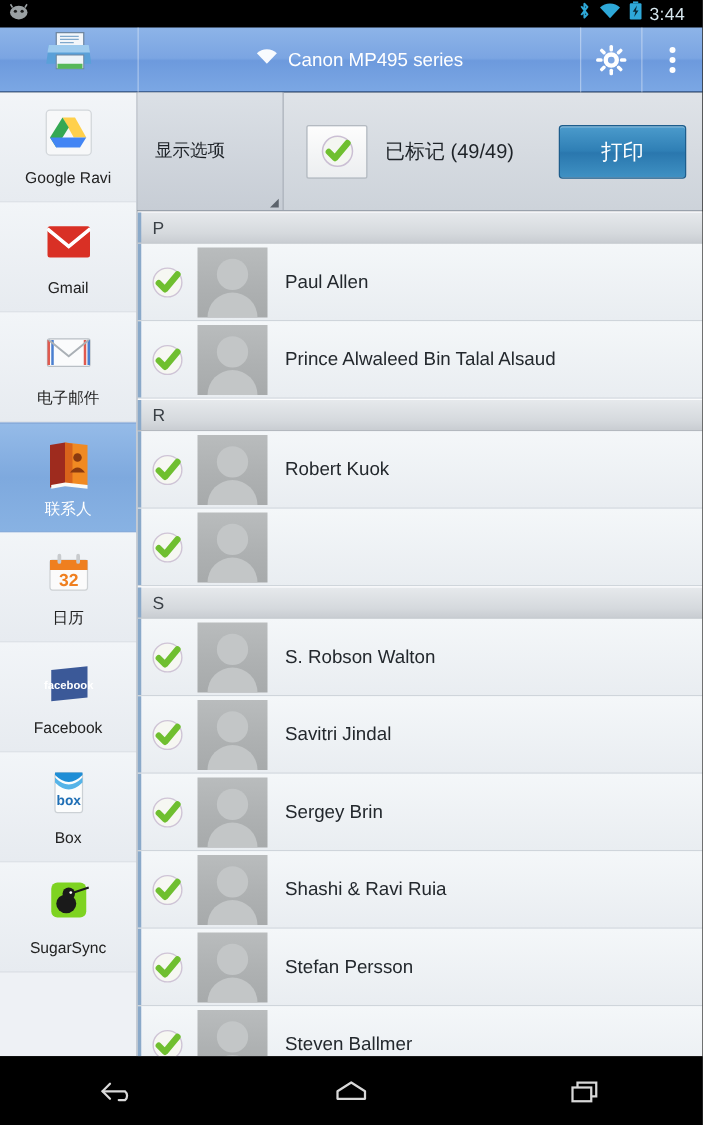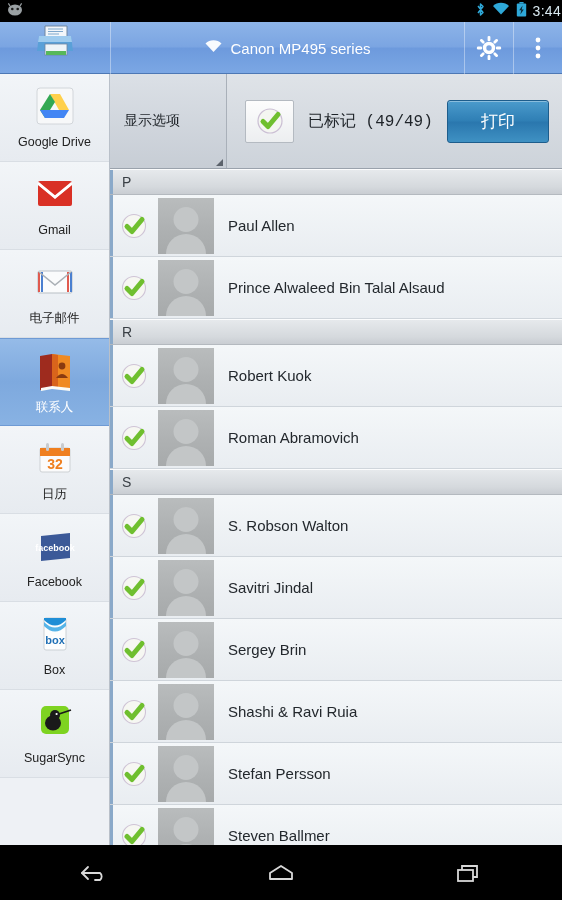--- a/index.html
+++ b/index.html
@@ -9,21 +9,21 @@
     background:#000; overflow:hidden;
   }
   #screen { position:relative; width:562px; height:900px; background:#000; }
 
   
   #statusbar {
     position:absolute; top:0; left:0; width:562px; height:22px;
     background:#000; display:flex; align-items:center;
   }
   #statusbar .left { display:flex; align-items:center; padding-left:6px; flex:1; }
-  #statusbar .right { display:flex; align-items:center; gap:6px; padding-right:1px;text-align:center; }
+  #statusbar .right { display:flex; align-items:center; gap:6px; padding-right:14px;text-align:center; }
   .sb-clock { color:#d8e8ef; font-size:14px; letter-spacing:.3px; }
 
   
   #appbar {
     position:absolute; top:22px; left:0; width:562px; height:52px;
     background:linear-gradient(to bottom,#8db4e8 0%,#7ba5e2 48%,#6d9add 52%,#7ba7e4 100%);
     display:flex; align-items:flex-start;
     border-bottom:1px solid #4d78b5;
   }
   #appbar .printer-wrap { width:110px; display:flex; justify-content:center; align-items:center; }
@@ -52,21 +52,21 @@
   }
   .side-item .ico { width:48px; height:48px; display:flex; align-items:flex-start; justify-content:center; }
   .side-label { font-size:12.5px; color:#222; text-align:center; line-height:1.1; }
   .side-item.active .side-label { color:#fff; }
 
   
   #toolbar {
     position:absolute; top:74px; left:110px; width:452px; height:95px;
     background:linear-gradient(to bottom,#dfe3e8,#cdd3da);
     border-bottom:1px solid #9aa2ac;
-    display:flex; align-items:stretch;font-family:Liberation Mono, monospace;
+    display:flex; align-items:stretch;
   }
   #showopts {
     width:117px; position:relative; display:flex; align-items:center;
     padding-left:14px; border-right:1px solid #a9b0b9;
     background:linear-gradient(to bottom,#dbe0e6,#c7cdd5);
   }
   #showopts .so-label { font-size:14px; color:#1e2328; }
   #showopts .corner {
     position:absolute; right:3px; bottom:2px;
     width:0; height:0; border-left:7px solid transparent; border-bottom:7px solid #5c636c;
@@ -230,21 +230,21 @@
 
     <div class="side-item">
       <span class="ico">
         <svg width="44" height="42" viewBox="0 0 44 42">
           <rect x="4" y="3" width="36" height="36" rx="3" fill="#f7f8f9" stroke="#d2d6da"></rect>
           <path d="M17 9 L27 9 L36 25 L26 25 Z" fill="#ffd04b"></path>
           <path d="M17 9 L7 25 L12 33 L22 17 Z" fill="#34a853"></path>
           <path d="M7 25 L36 25 L31 33 L12 33 Z" fill="#4285f4"></path>
         </svg>
       </span>
-      <span class="side-label">Google Drive</span>
+      <span class="side-label">Google Ravi</span>
     </div>
 
     <div class="side-item">
       <span class="ico">
         <svg width="44" height="42" viewBox="0 0 44 42">
           <rect x="5" y="8" width="34" height="25" rx="2" fill="#d93025"></rect>
           <path d="M5 9 L22 23 L39 9 L39 12 L22 26 L5 12 Z" fill="#ffffff"></path>
           <path d="M5 10 L22 24 L39 10" stroke="#ffffff" stroke-width="2.5" fill="none"></path>
         </svg>
       </span>
@@ -399,21 +399,20 @@
         <div class="chk">
           <svg width="30" height="30" viewBox="0 0 30 30">
   <circle cx="15" cy="15" r="11.5" fill="#f6f7f2" stroke="#cfc4d6" stroke-width="1.1"></circle>
   <path d="M8 15.5 L13 20.5 L23 8.5" stroke="#6fbf2f" stroke-width="5" fill="none" stroke-linecap="round" stroke-linejoin="round"></path>
           </svg>
         </div>
         <div class="avatar">
           <div class="head"></div>
           <div class="body"></div>
         </div>
-        <div class="name">Roman Abramovich</div>
       </div>
       <div class="sec-header">
         <span>S</span>
       </div>
       <div class="row">
         <div class="chk">
           <svg width="30" height="30" viewBox="0 0 30 30">
   <circle cx="15" cy="15" r="11.5" fill="#f6f7f2" stroke="#cfc4d6" stroke-width="1.1"></circle>
   <path d="M8 15.5 L13 20.5 L23 8.5" stroke="#6fbf2f" stroke-width="5" fill="none" stroke-linecap="round" stroke-linejoin="round"></path>
           </svg>

